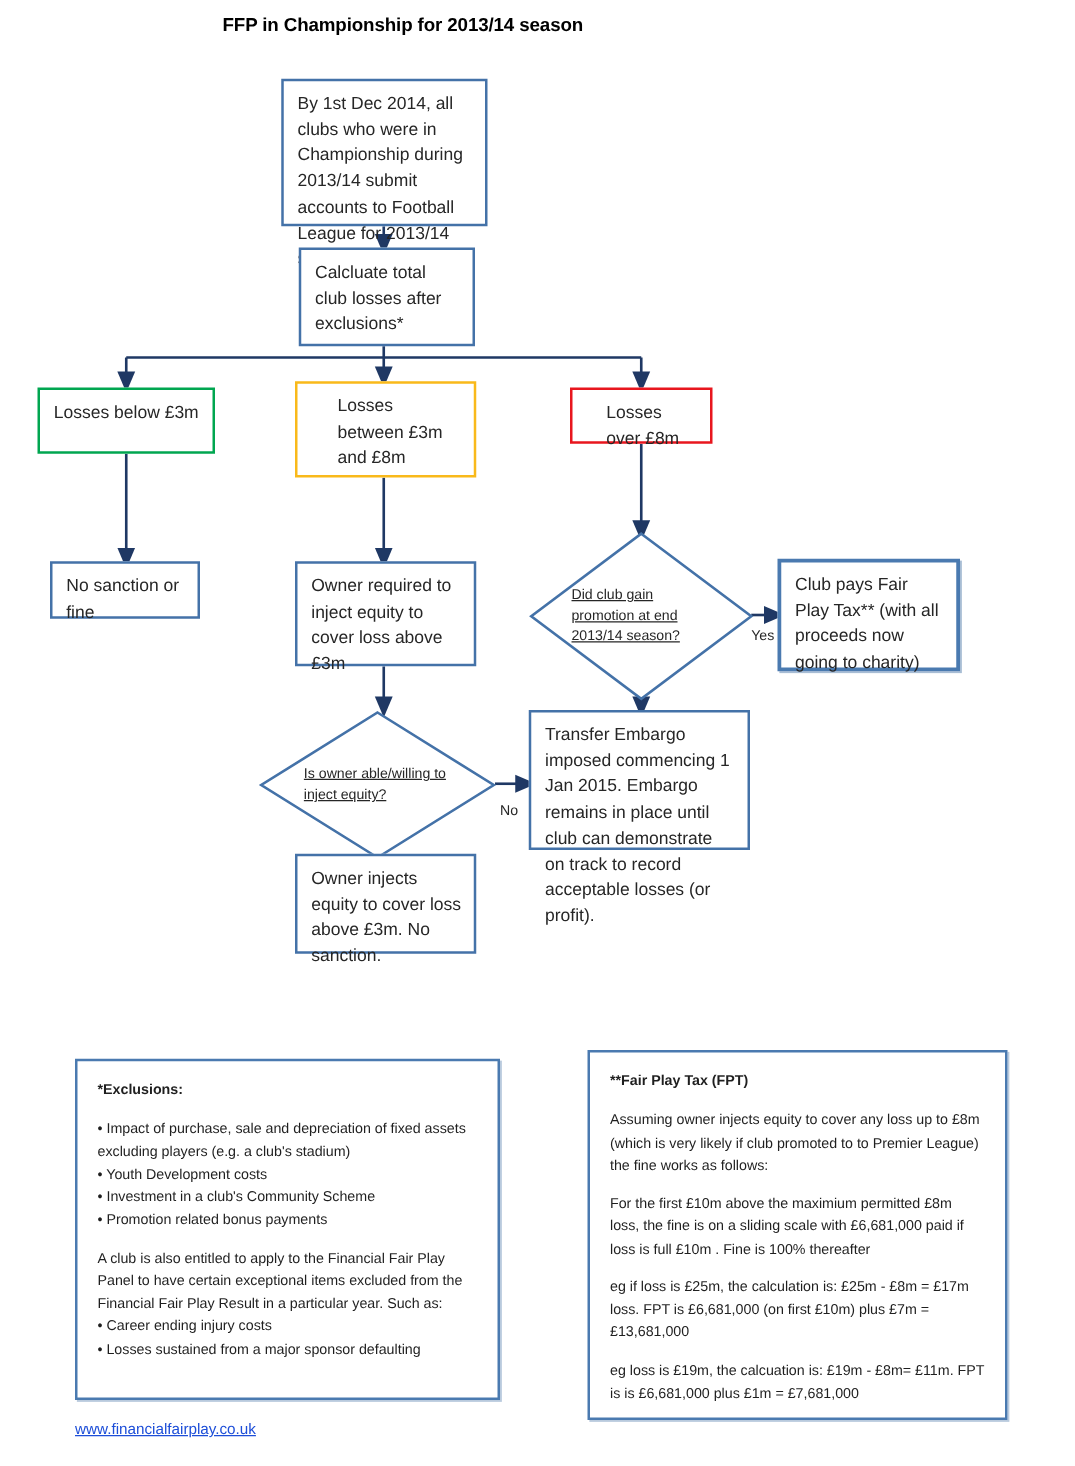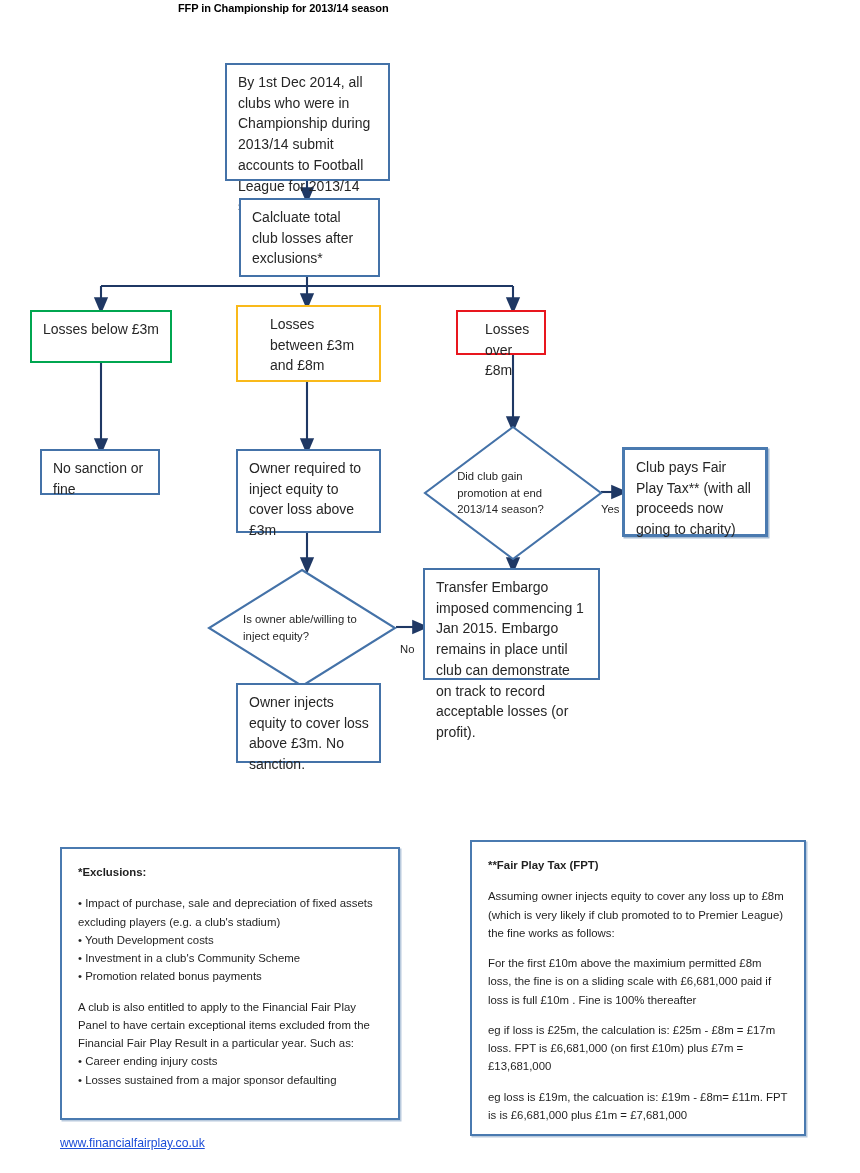--- a/index.html
+++ b/index.html
@@ -10,22 +10,22 @@
     background: #ffffff;
     font-family: "Liberation Sans", sans-serif;
     color: #1a1a1a;
     position: relative;
     overflow: hidden;
   }
   #chart { position: absolute; left: 0; top: 0; width: 860px; height: 1173px; }
 
   .title {
     position: absolute;
-    left: 178px; top: 2px;
-    font-size: 11px;
+    left: 178px; top: 12px;
+    font-size: 15px;
     font-weight: bold;
     letter-spacing: -0.1px;
     color: #000;
   }
 
   .node {
     position: absolute;
     background: #ffffff;
     border: 2px solid #4472a8;
     padding: 7px 9px 5px 11px;
@@ -47,20 +47,21 @@
     position: absolute;
     left: 0; top: 0;
     width: 100%; height: 100%;
     display: flex;
     align-items: center;
     justify-content: center;
     font-size: 11.3px;
     line-height: 1.5;
     color: #262626;
     text-align: left;
+    text-decoration: underline;
   }
   .diamond-label > span { display: block; width: 62%; }
 
   .edge-label {
     position: absolute;
     font-size: 11.3px;
     color: #262626;
     margin-top: 43px;
   }
 
@@ -138,21 +139,21 @@
 </div>
 
 <div class="node green" style="left:30px; top:310px; width:142px; height:53px;">
   <span>Losses below £3m</span>
 </div>
 
 <div class="node yellow" style="left:236px; top:305px; width:145px; height:77px;">
   <span>Losses between £3m and £8m</span>
 </div>
 
-<div class="node red" style="left:456px; top:310px; width:90px; height:45px;padding-left:27px;">
+<div class="node red" style="left:456px; top:310px; width:114px; height:45px;padding-left:27px;">
   <span>Losses over £8m</span>
 </div>
 
 <div class="node" style="left:40px; top:449px; width:120px; height:46px;">
   <span>No sanction or fine</span>
 </div>
 
 <div class="node" style="left:236px; top:449px; width:145px; height:84px;">
   <span>Owner required to inject equity to cover loss above £3m</span>
 </div>

